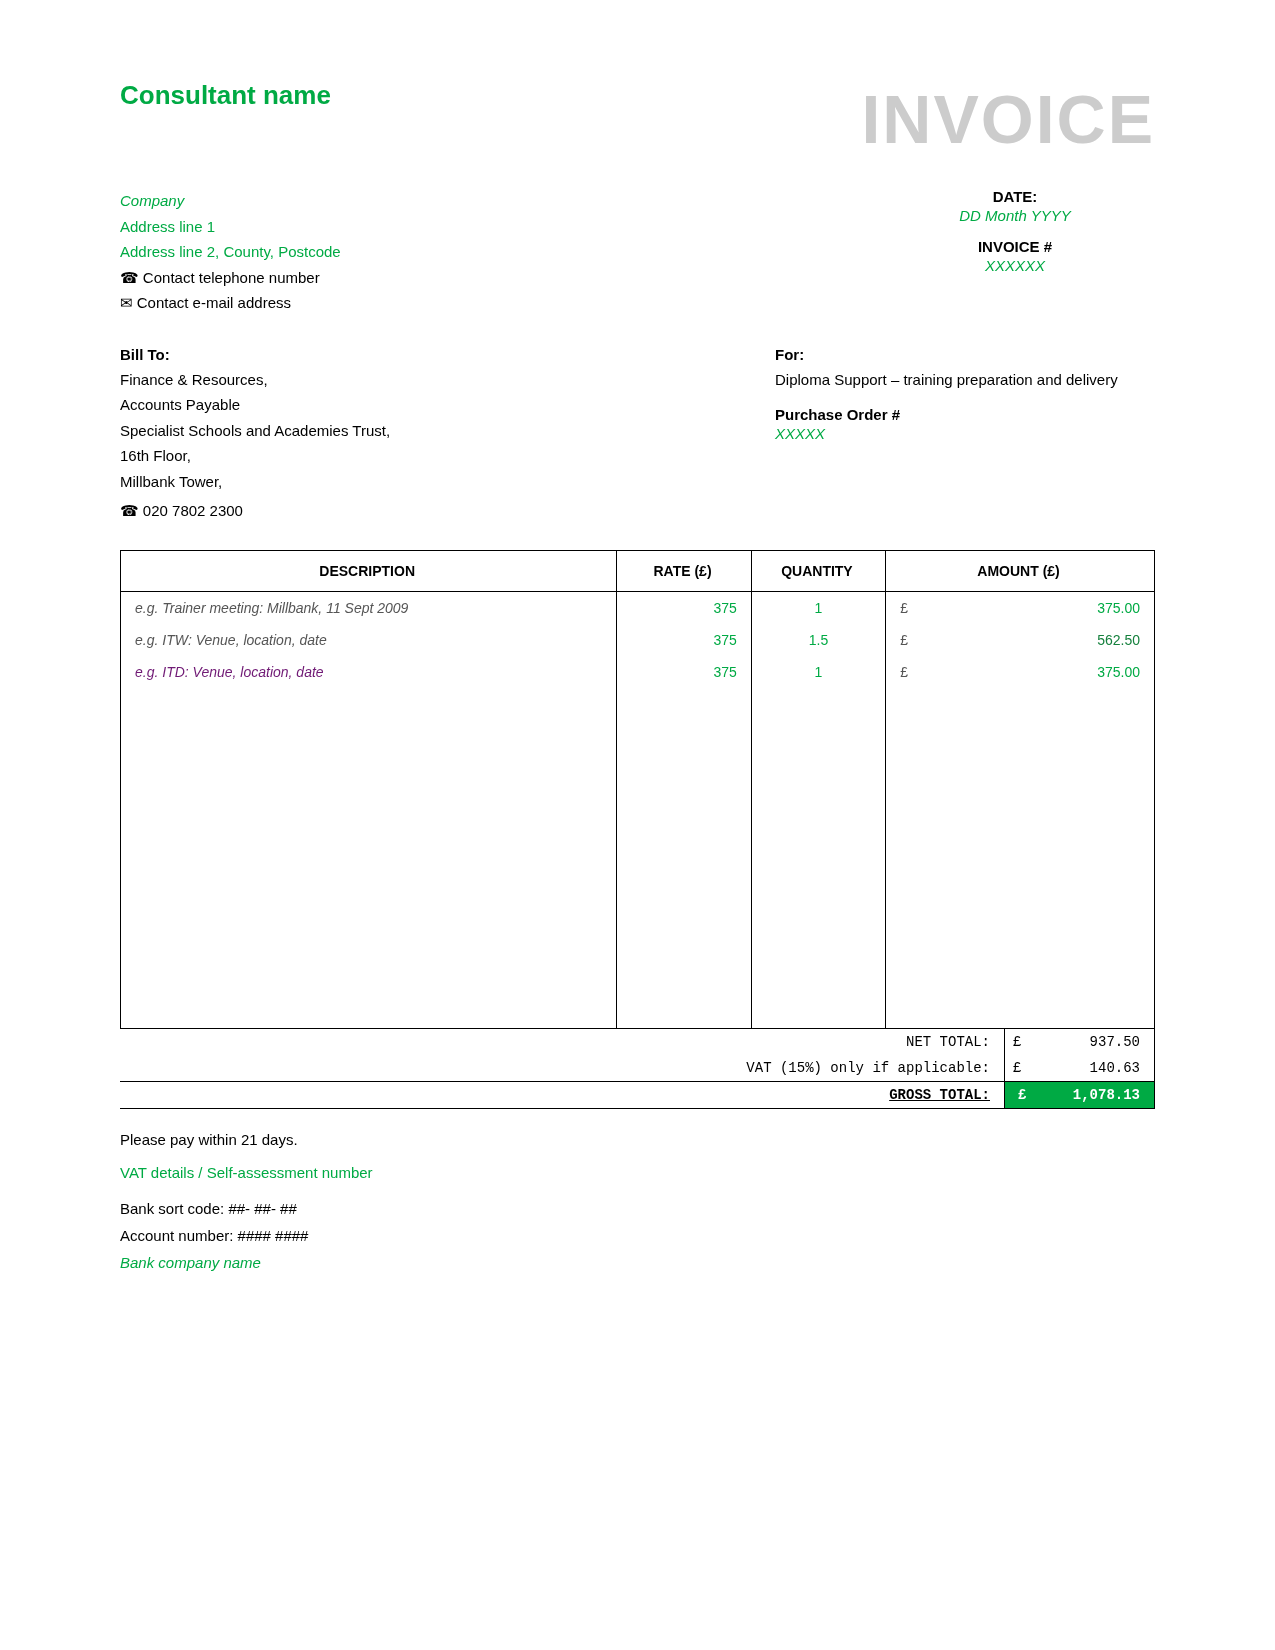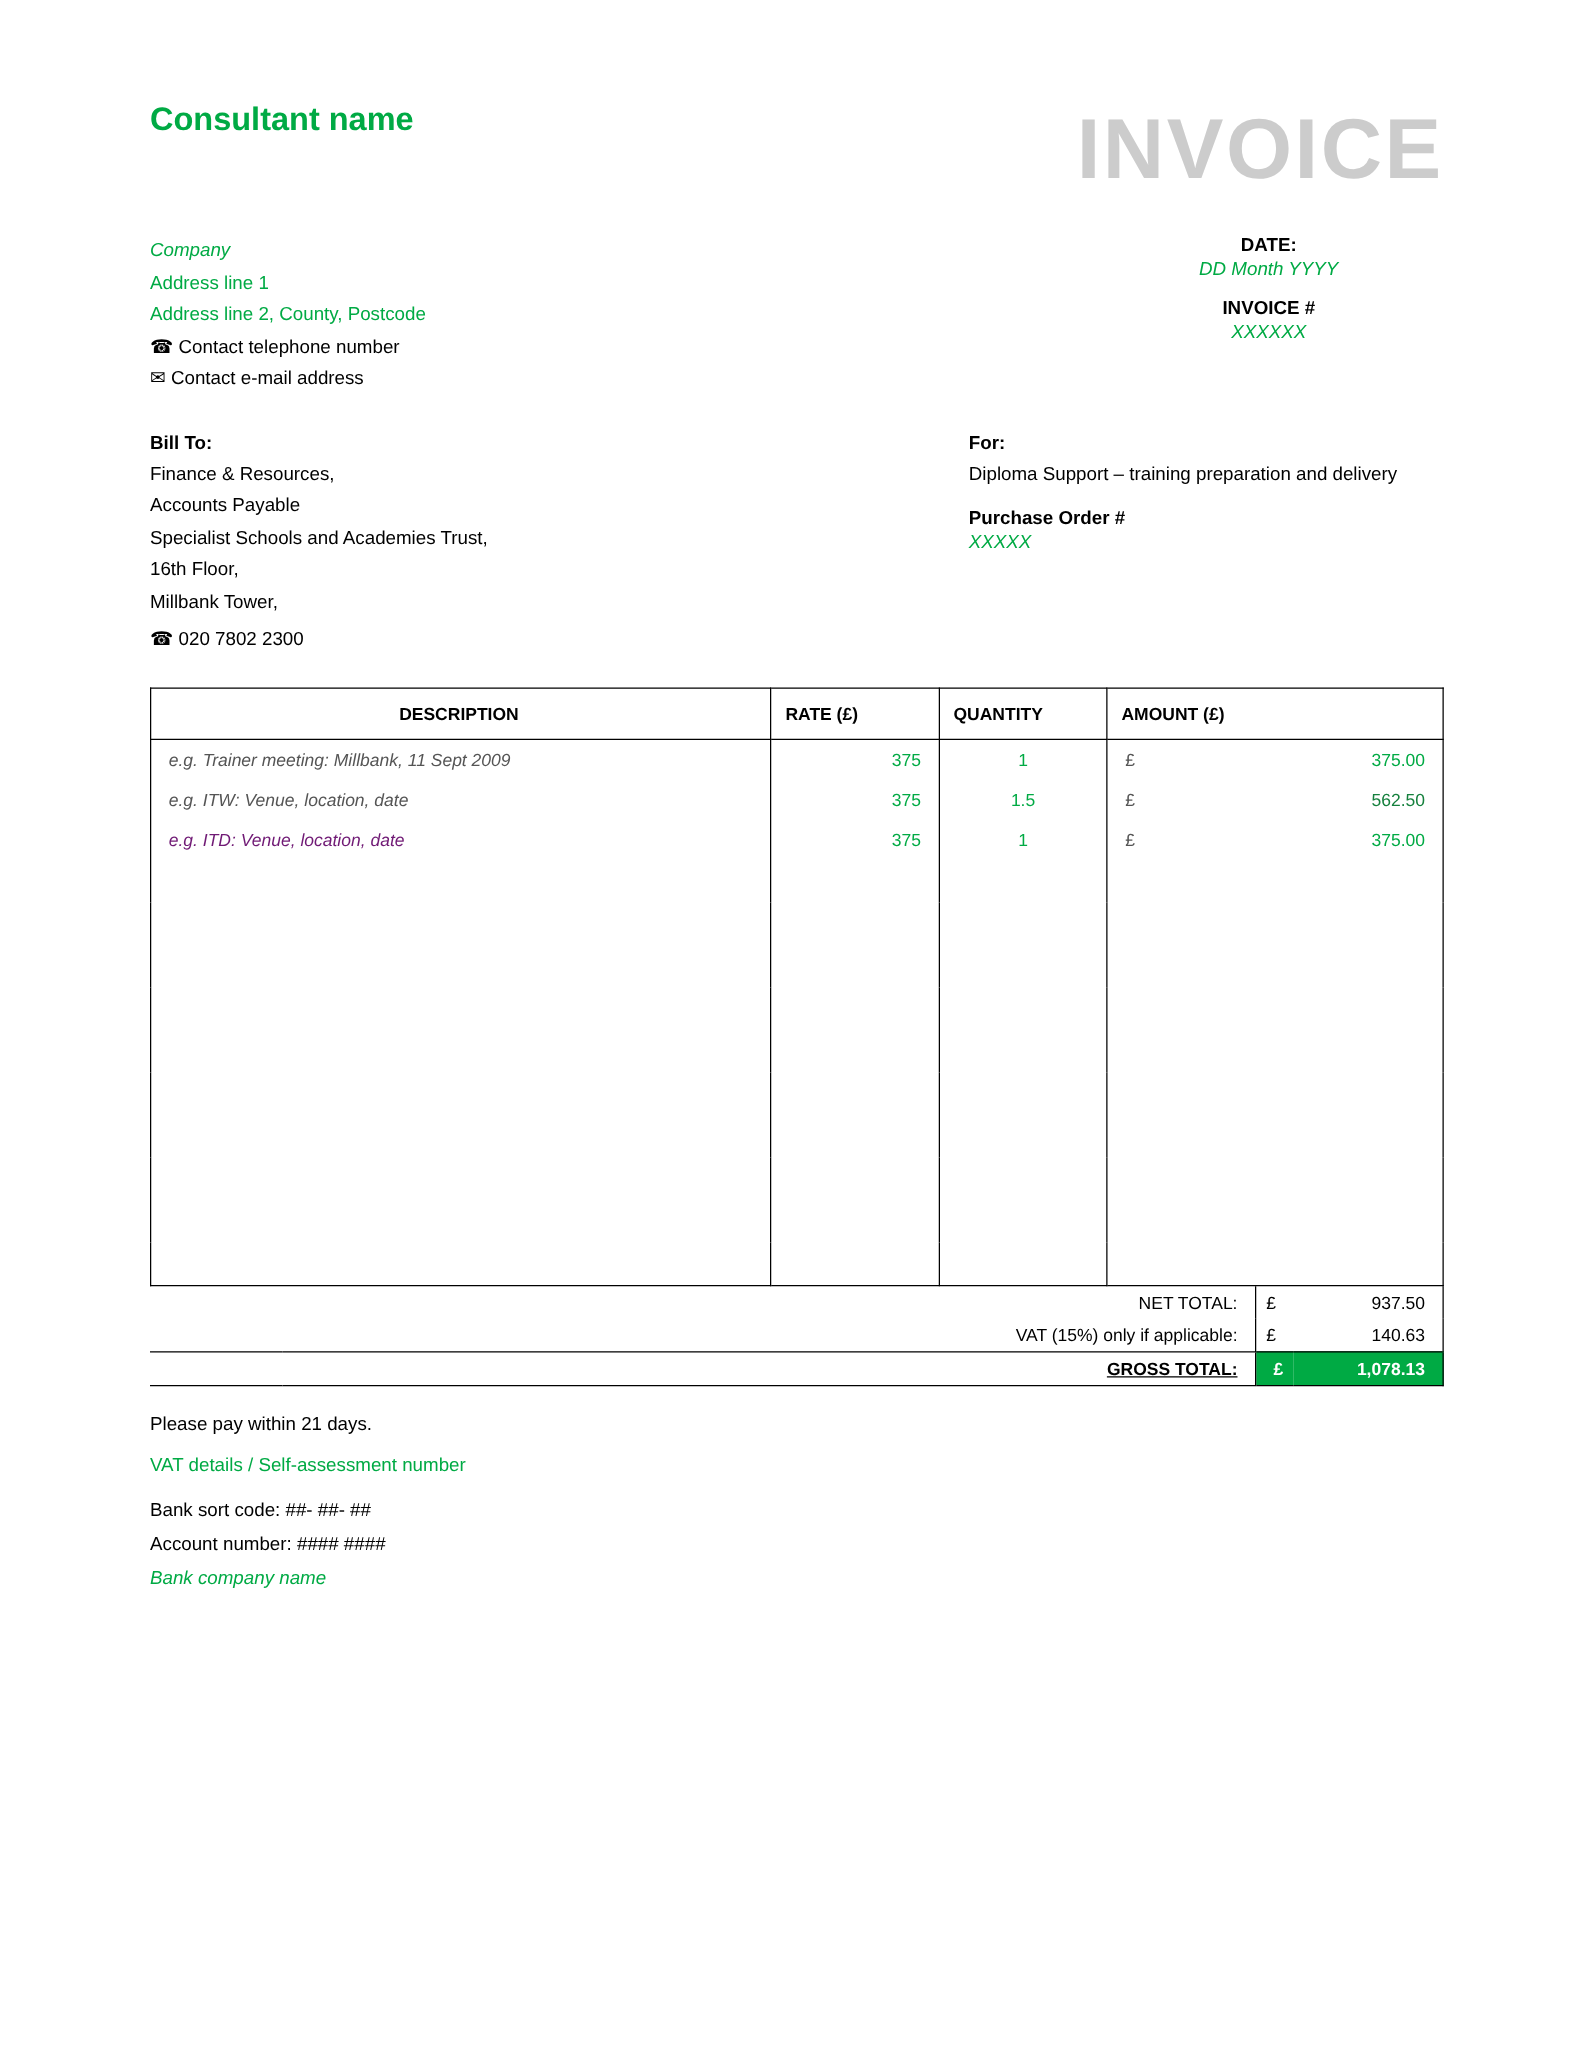--- a/index.html
+++ b/index.html
@@ -130,21 +130,21 @@
       margin-bottom: 0;
       margin-top: 30px;
     }
 
     .invoice-table th {
       background: #fff;
       border: 1.5px solid #000;
       padding: 12px 14px;
       font-weight: bold;
       font-size: 14px;
-      text-align: left;
+      text-align: center;
     }
 
     .invoice-table th.desc-col {
       text-align: center;
       width: 48%;
     }
 
     .invoice-table th.rate-col {
       width: 13%;
     }
@@ -186,20 +186,21 @@
     }
 
     .totals-section {
       width: 100%;
       border-collapse: collapse;
     }
 
     .totals-section td {
       padding: 5px 14px;
       font-size: 14px;
+      font-family: Liberation Mono, monospace;
     }
 
     .totals-label {
       text-align: right;
     }
 
     .totals-currency {
       border-left: 1.5px solid #000;
       border-right: none;
       width: 30px;

